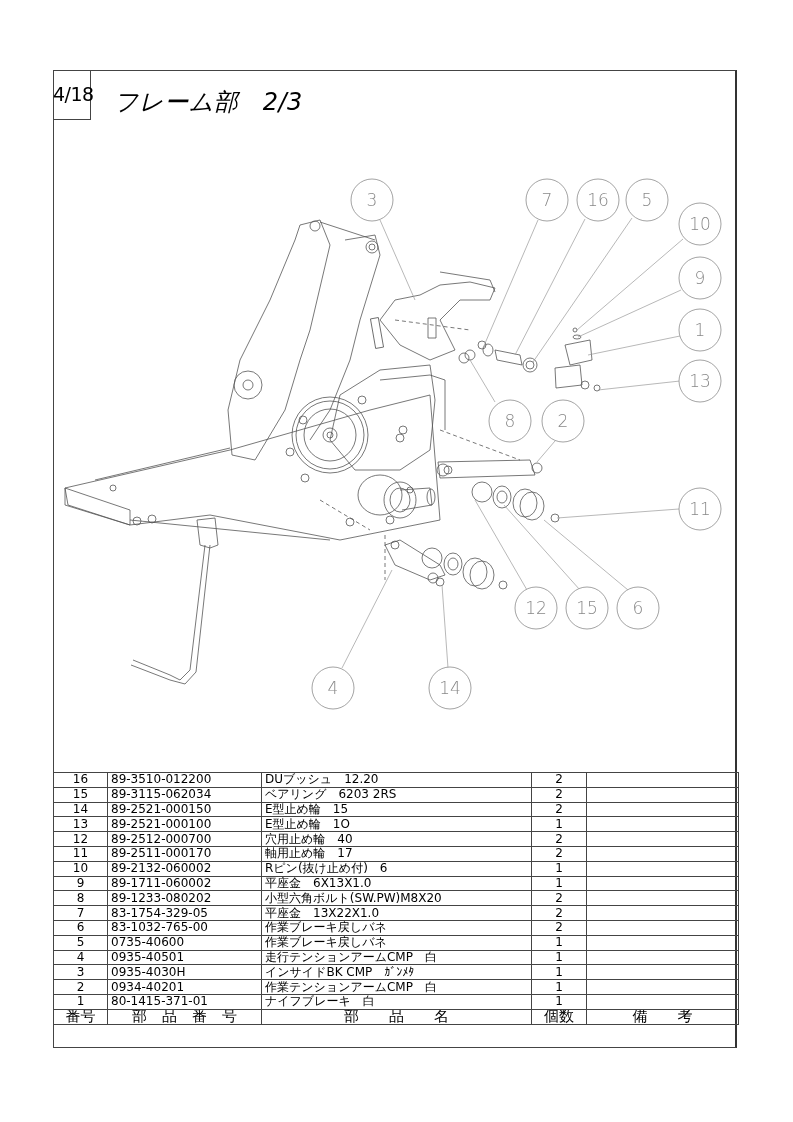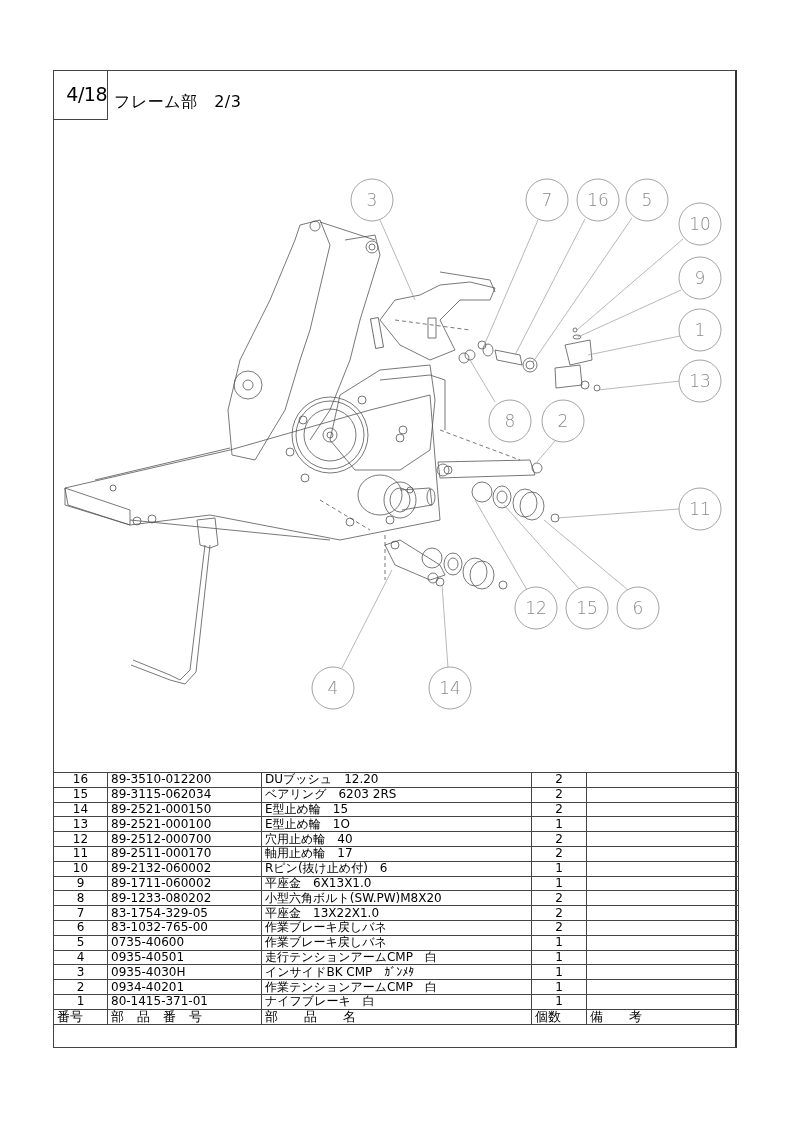--- a/index.html
+++ b/index.html
@@ -1,25 +1,25 @@
 <!DOCTYPE html>
 <html><head>
 <meta charset="utf-8">
 <style>
   html, body { margin:0; padding:0; background:#ffffff; }
   body { width:793px; height:1122px; position:relative; font-family:"DejaVu Sans", "Liberation Sans", sans-serif; color:#000; }
   .frame { position:absolute; left:53px; top:70px; width:684px; height:978px; border:1.5px solid #444; border-right:2px solid #333; box-sizing:border-box; }
-  .page-no { position:absolute; left:53px; top:70px; width:55px; height:50px; border-right:1px solid #444; border-bottom:1px solid #444; box-sizing:border-box; font-size:19px; line-height:48px; text-align:right; letter-spacing:-0.5px; }
-  .title { position:absolute; left:114px; top:90px; font-size:16px; line-height:24px; letter-spacing:0.5px; }
+  .page-no { position:absolute; left:53px; top:70px; width:38px; height:50px; border-right:1px solid #444; border-bottom:1px solid #444; box-sizing:border-box; font-size:19px; line-height:48px; text-align:left; letter-spacing:-0.5px; }
+  .title { position:absolute; left:114px; top:90px; font-size:24px; line-height:24px; letter-spacing:0.5px;font-style:italic; }
   .diagram { position:absolute; left:55px; top:122px; width:680px; height:648px; }
   .table { position:absolute; left:53px; top:772px; width:685px; border-collapse:collapse; font-size:12px; table-layout:fixed; }
   .table td { border:1px solid #444; height:13.8px; padding:0 3px; line-height:13px; white-space:nowrap; overflow:hidden; }
   .table td.c-no { text-align:center; }
   .table td.c-qty { text-align:center; }
-  .table tr.header td { text-align:left; font-size:13px; }
+  .table tr.header td { text-align:center; font-size:15px; }
 </style>
 </head>
 <body>
 
 <div class="frame"></div>
 <div class="page-no">4/18</div>
 <div class="title">フレーム部　2/3</div>
 
 <svg class="diagram" viewBox="55 122 680 648" width="680" height="648" xmlns="http://www.w3.org/2000/svg">
   <g fill="none" stroke="#555" stroke-width="0.8" stroke-linejoin="round">

